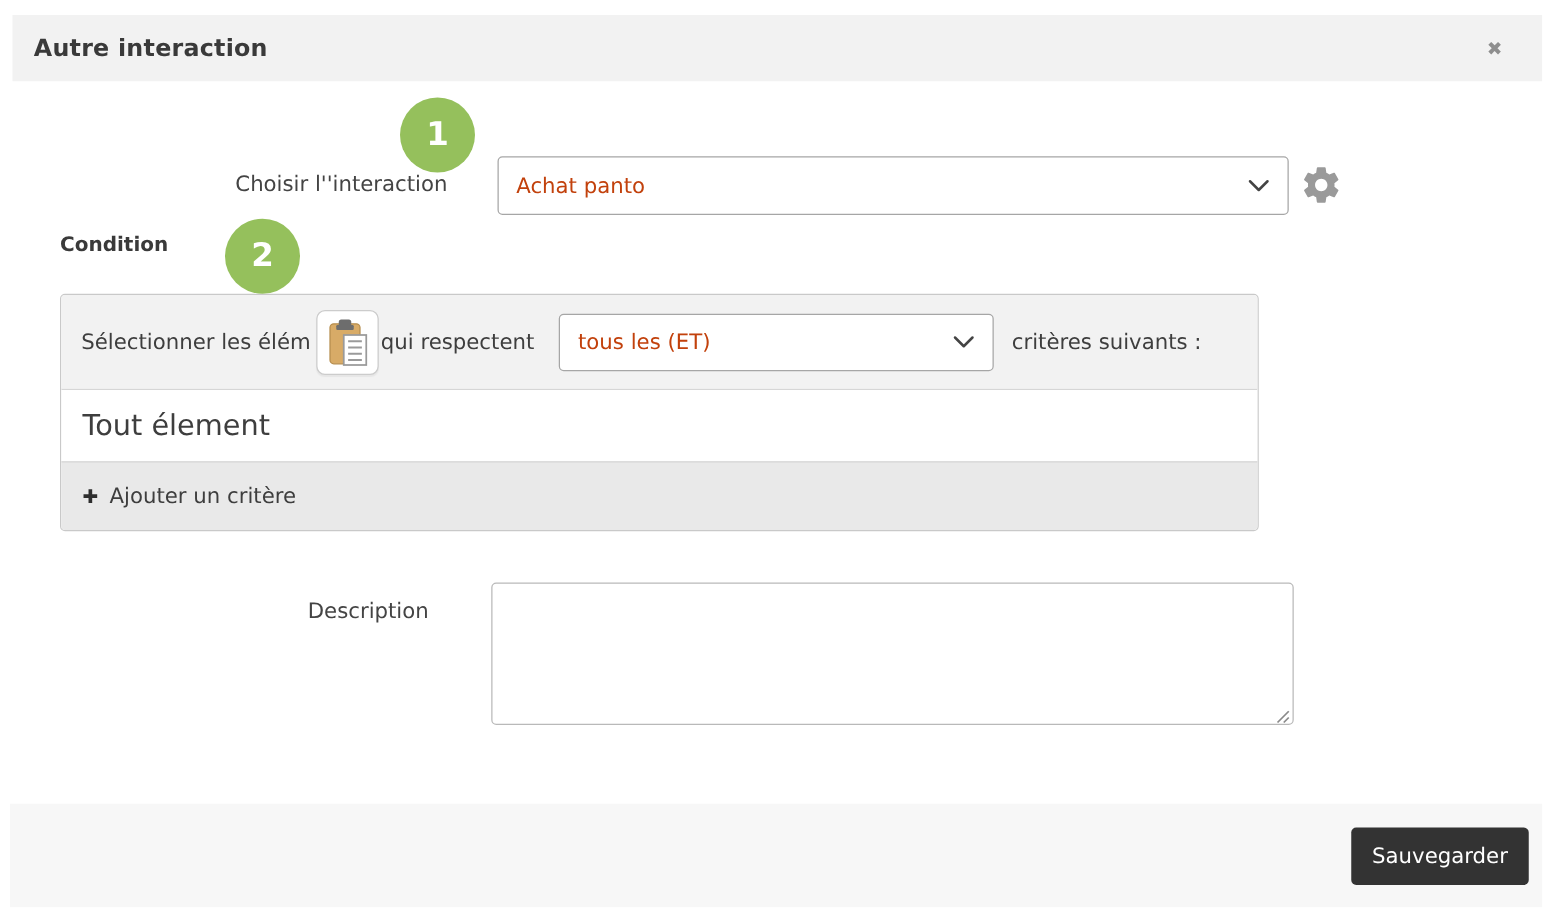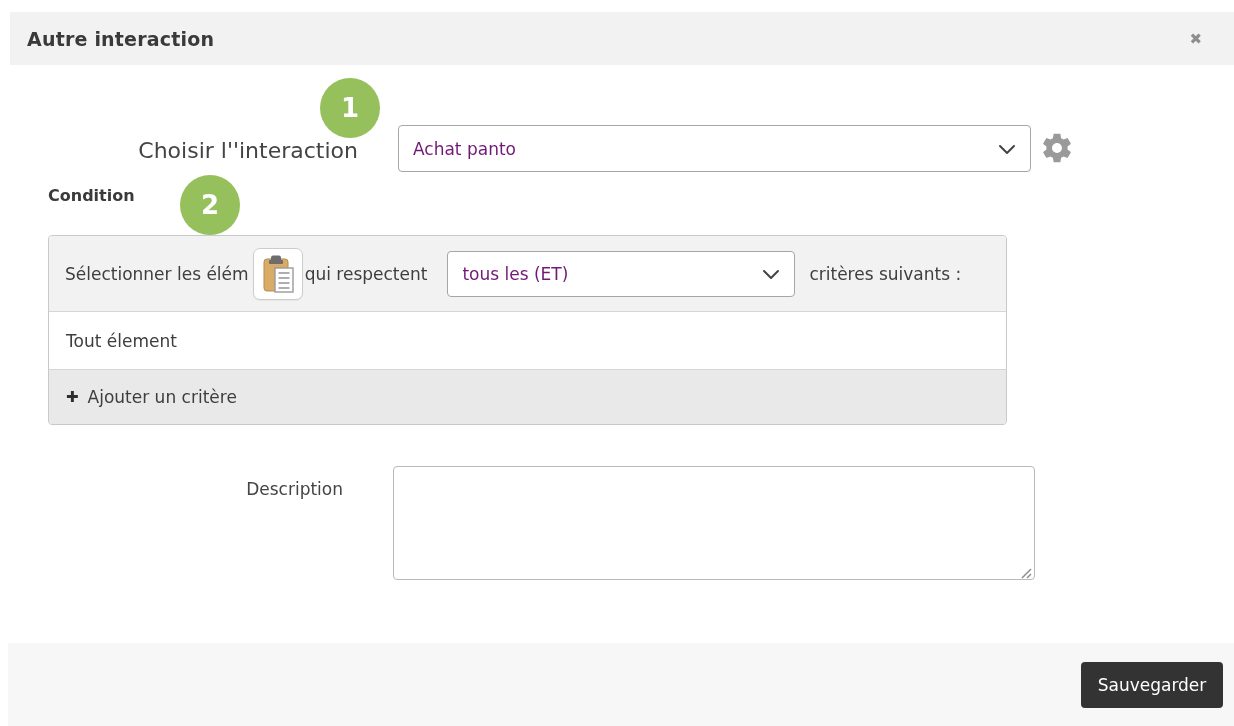--- a/index.html
+++ b/index.html
@@ -40,29 +40,29 @@
     display: flex; align-items: center; justify-content: center;
     color: #ffffff; font-size: 26px; font-weight: bold;
     z-index: 5;
   }
   .badge-1 { left: 320px; top: 78px; }
   .badge-2 { left: 180px; top: 175px; }
 
   
   .interaction-label {
     position: absolute; left: 0; top: 138px; width: 358px;
-    text-align: right; font-size: 22px; color: #444444;
+    text-align: right; font-size: 17px; color: #444444;
   }
   .select-box {
     position: absolute;
     background: #ffffff;
     border: 1px solid #a6a6a6;
     border-radius: 4px;
     display: flex; align-items: center;
-    font-size: 17px; color: #701a75;
+    font-size: 17px; color: #c2410c;
     padding: 14px 14px;
     cursor: pointer;
   }
   .select-interaction { left: 398px; top: 125px; width: 633px; height: 47px; }
   .select-box .chevron { margin-left: auto; flex: 0 0 auto; }
   .gear-wrap {
     position: absolute; left: 1040px; top: 131px; width: 34px; height: 34px;
     cursor: pointer;
   }
 
@@ -90,21 +90,21 @@
   }
   .select-combinator {
     position: static; width: 348px; height: 46px; flex: 0 0 auto;
     margin-left: 20px;
   }
   .criteria-suffix { margin-left: 14px; white-space: nowrap; }
 
   .condition-row {
     height: 58px; background: #ffffff; border-top: 1px solid #d6d6d6;
     display: flex; align-items: center; padding: 0 17px;
-    font-size: 17px; color: #3e3e3e;
+    font-size: 23px; color: #3e3e3e;
   }
   .add-criterion-row {
     height: 55px; background: #e9e9e9; border-top: 1px solid #d6d6d6;
     display: flex; align-items: center; padding: 0 17px;
     font-size: 17px; color: #3e3e3e; cursor: pointer;
   }
   .plus-icon { font-size: 15px; color: #2e2e2e; margin-right: 9px; }
 
   
   .description-label {

